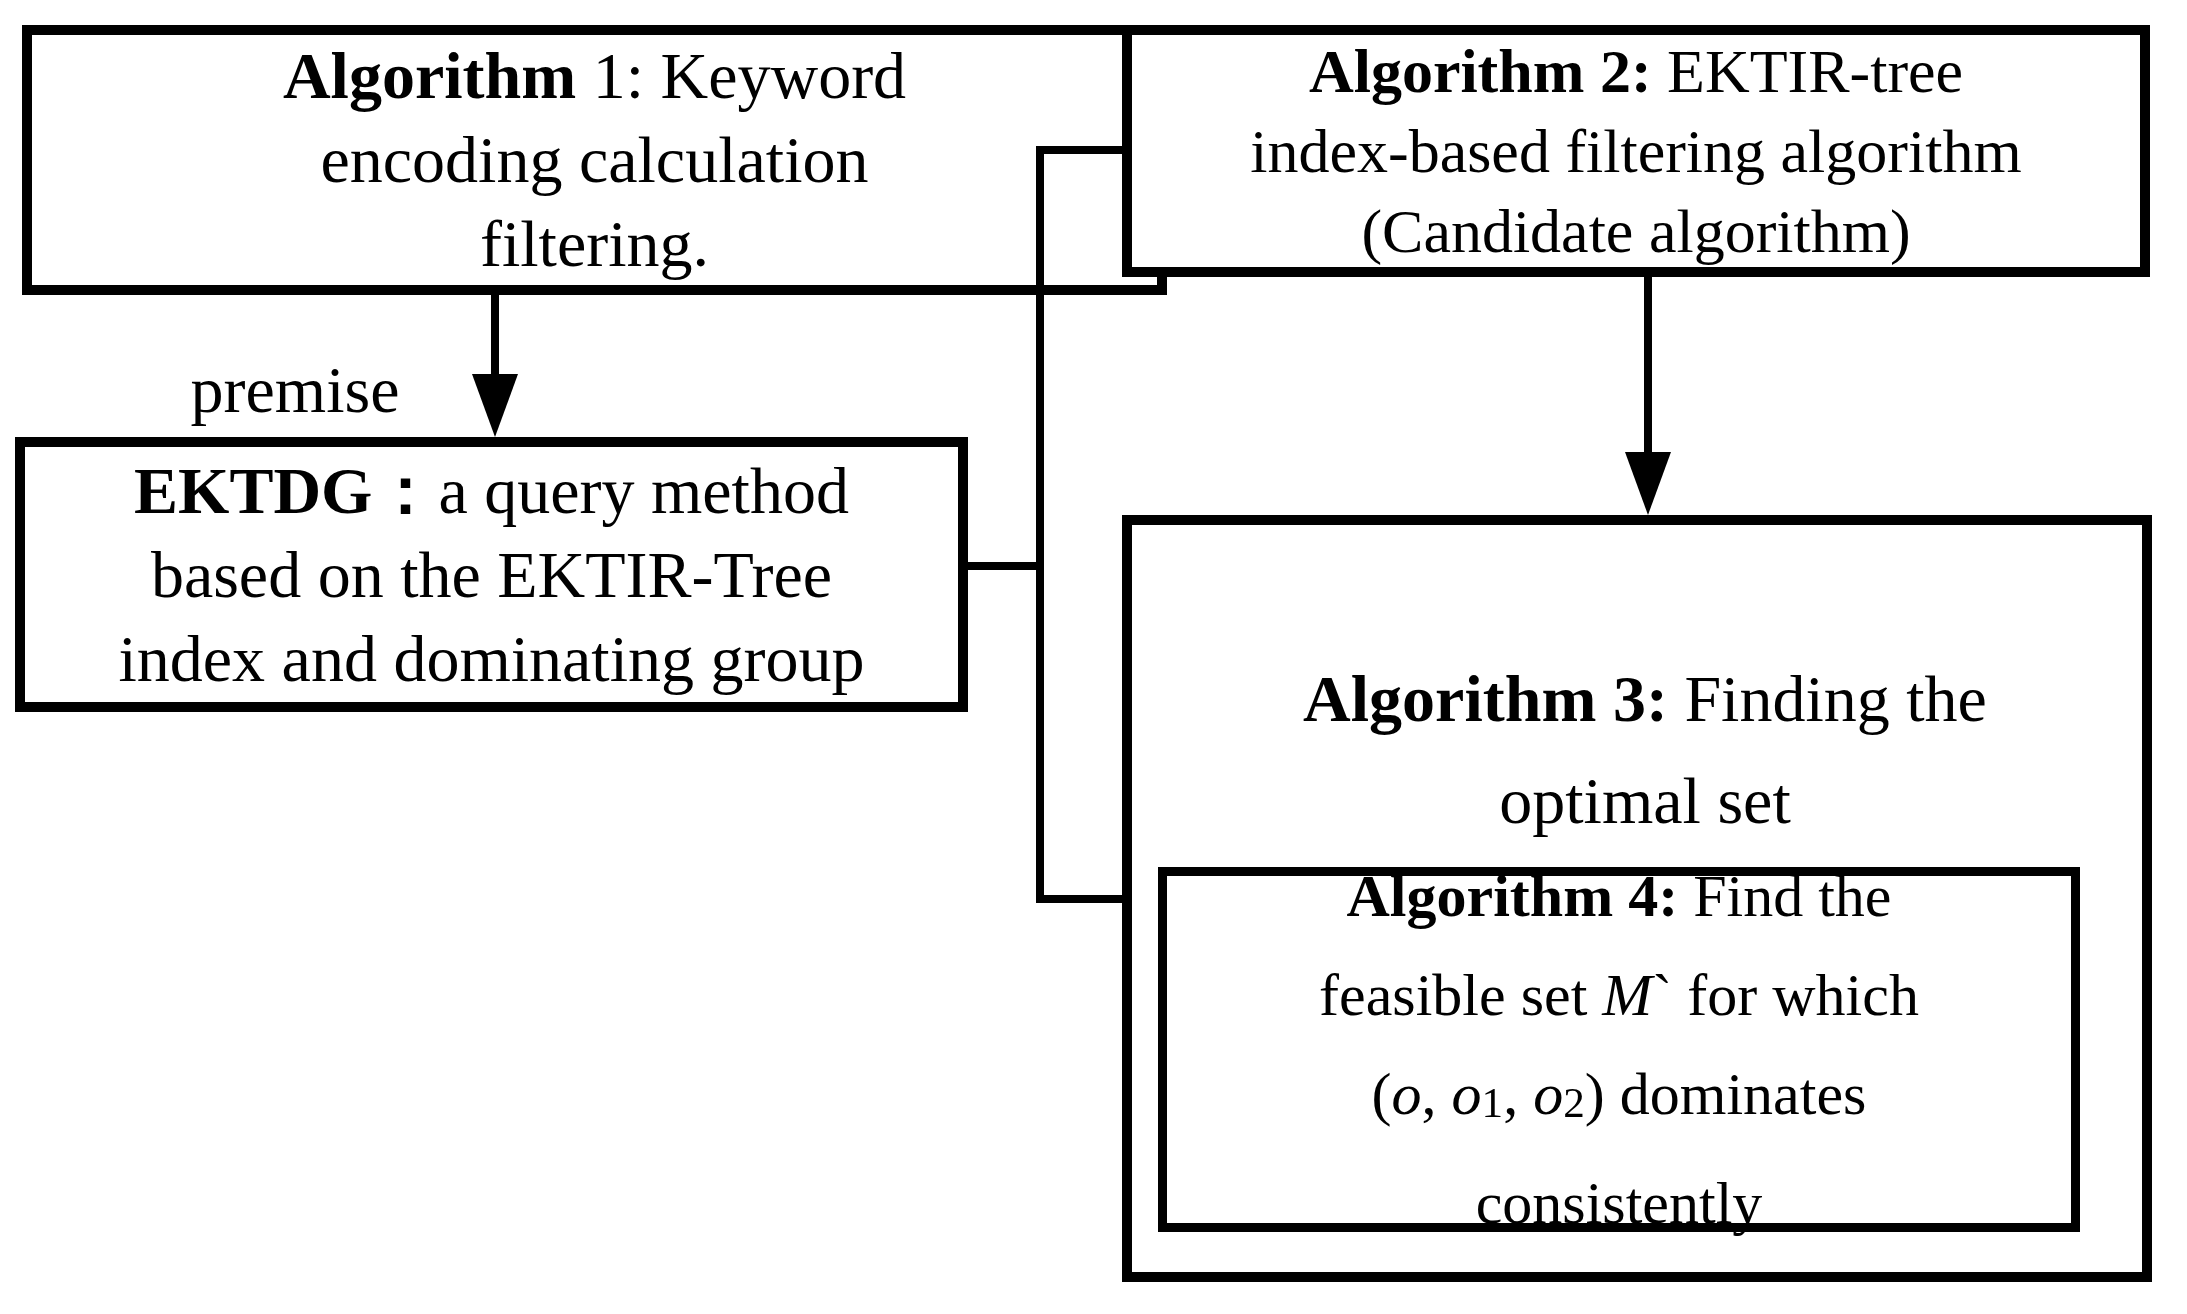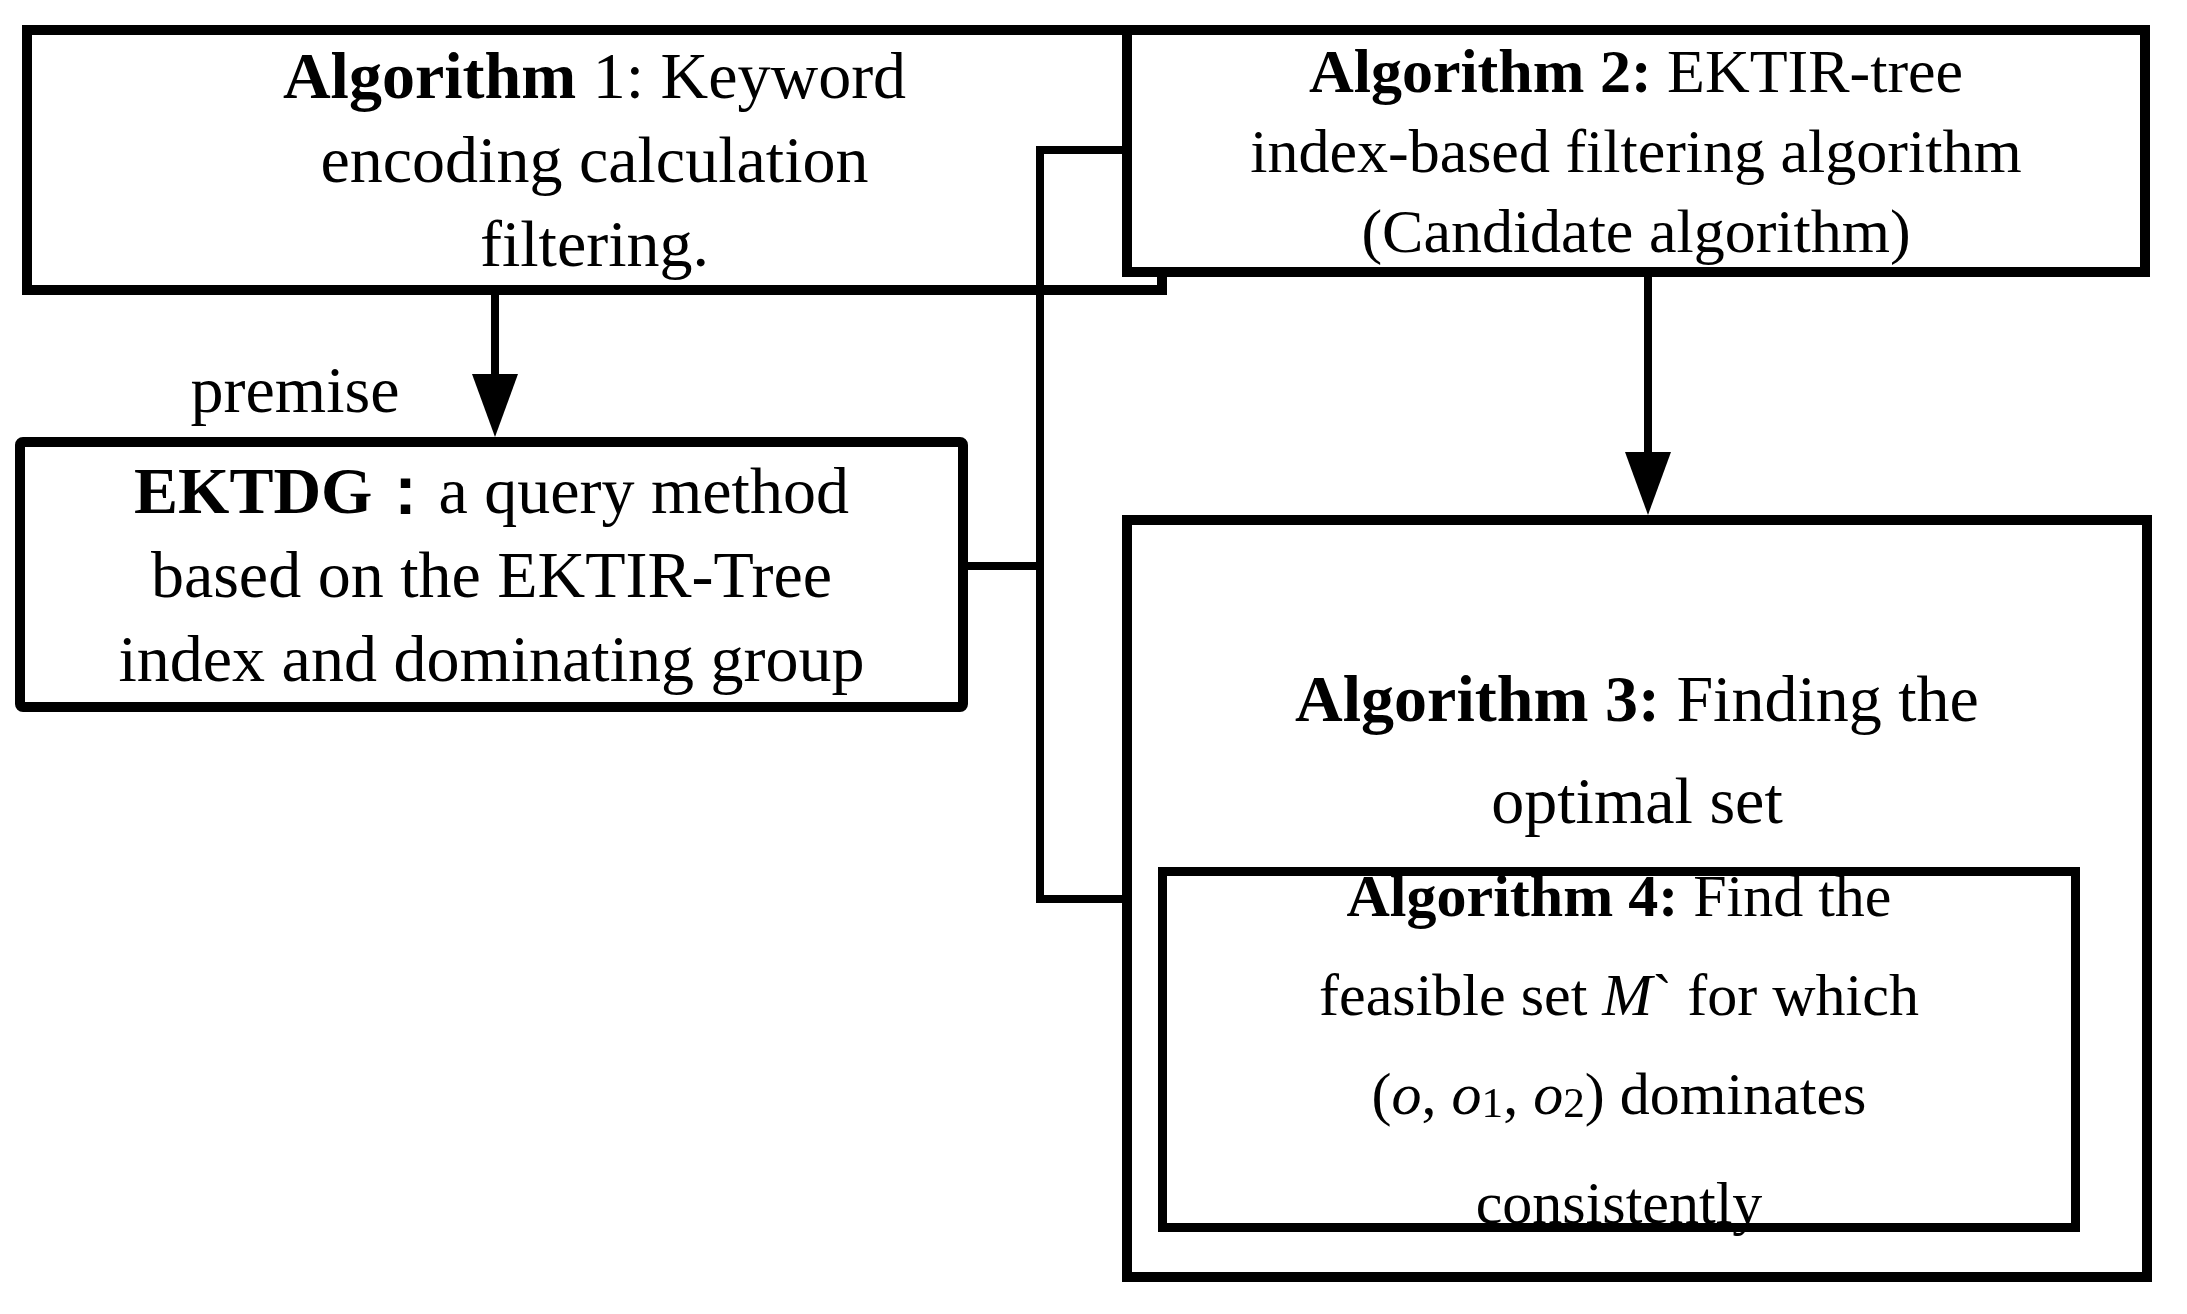--- a/index.html
+++ b/index.html
@@ -35,30 +35,30 @@
     position: absolute;
     width: 0;
     height: 0;
     border-left: 23px solid transparent;
     border-right: 23px solid transparent;
     border-top: 63px solid var(--line, #000000);
   }
   
   #box-alg1 { left: 22px; top: 25px; width: 1145px; height: 270px; font-size: 66px; line-height: 84px; }
   
-  #box-ektdg { left: 15px; top: 437px; width: 953px; height: 275px; font-size: 66px; line-height: 84px; border-radius: 8px; }
+  #box-ektdg { left: 15px; top: 437px; width: 953px; height: 275px; font-size: 66px; line-height: 84px; }
   
   #box-alg2 { left: 1122px; top: 25px; width: 1028px; height: 252px; font-size: 62px; line-height: 80px; }
   
   #box-alg3 { left: 1122px; top: 515px; width: 1030px; height: 767px; }
   #alg3-title {
     position: absolute;
     left: 1122px; top: 648px; width: 1030px;
     text-align: center;
-    font-size: 66px; line-height: 102px;
+    font-size: 66px; line-height: 102px; padding-left: 8px;
   }
   
   #box-alg4 { left: 1158px; top: 867px; width: 922px; height: 365px; border-width: 9px; font-size: 60px; line-height: 82px; gap: 17px; }
   
   #premise-label {
     position: absolute;
     left: 140px; top: 355px; width: 310px;
     text-align: center;
     font-size: 66px; line-height: 70px;
   }

